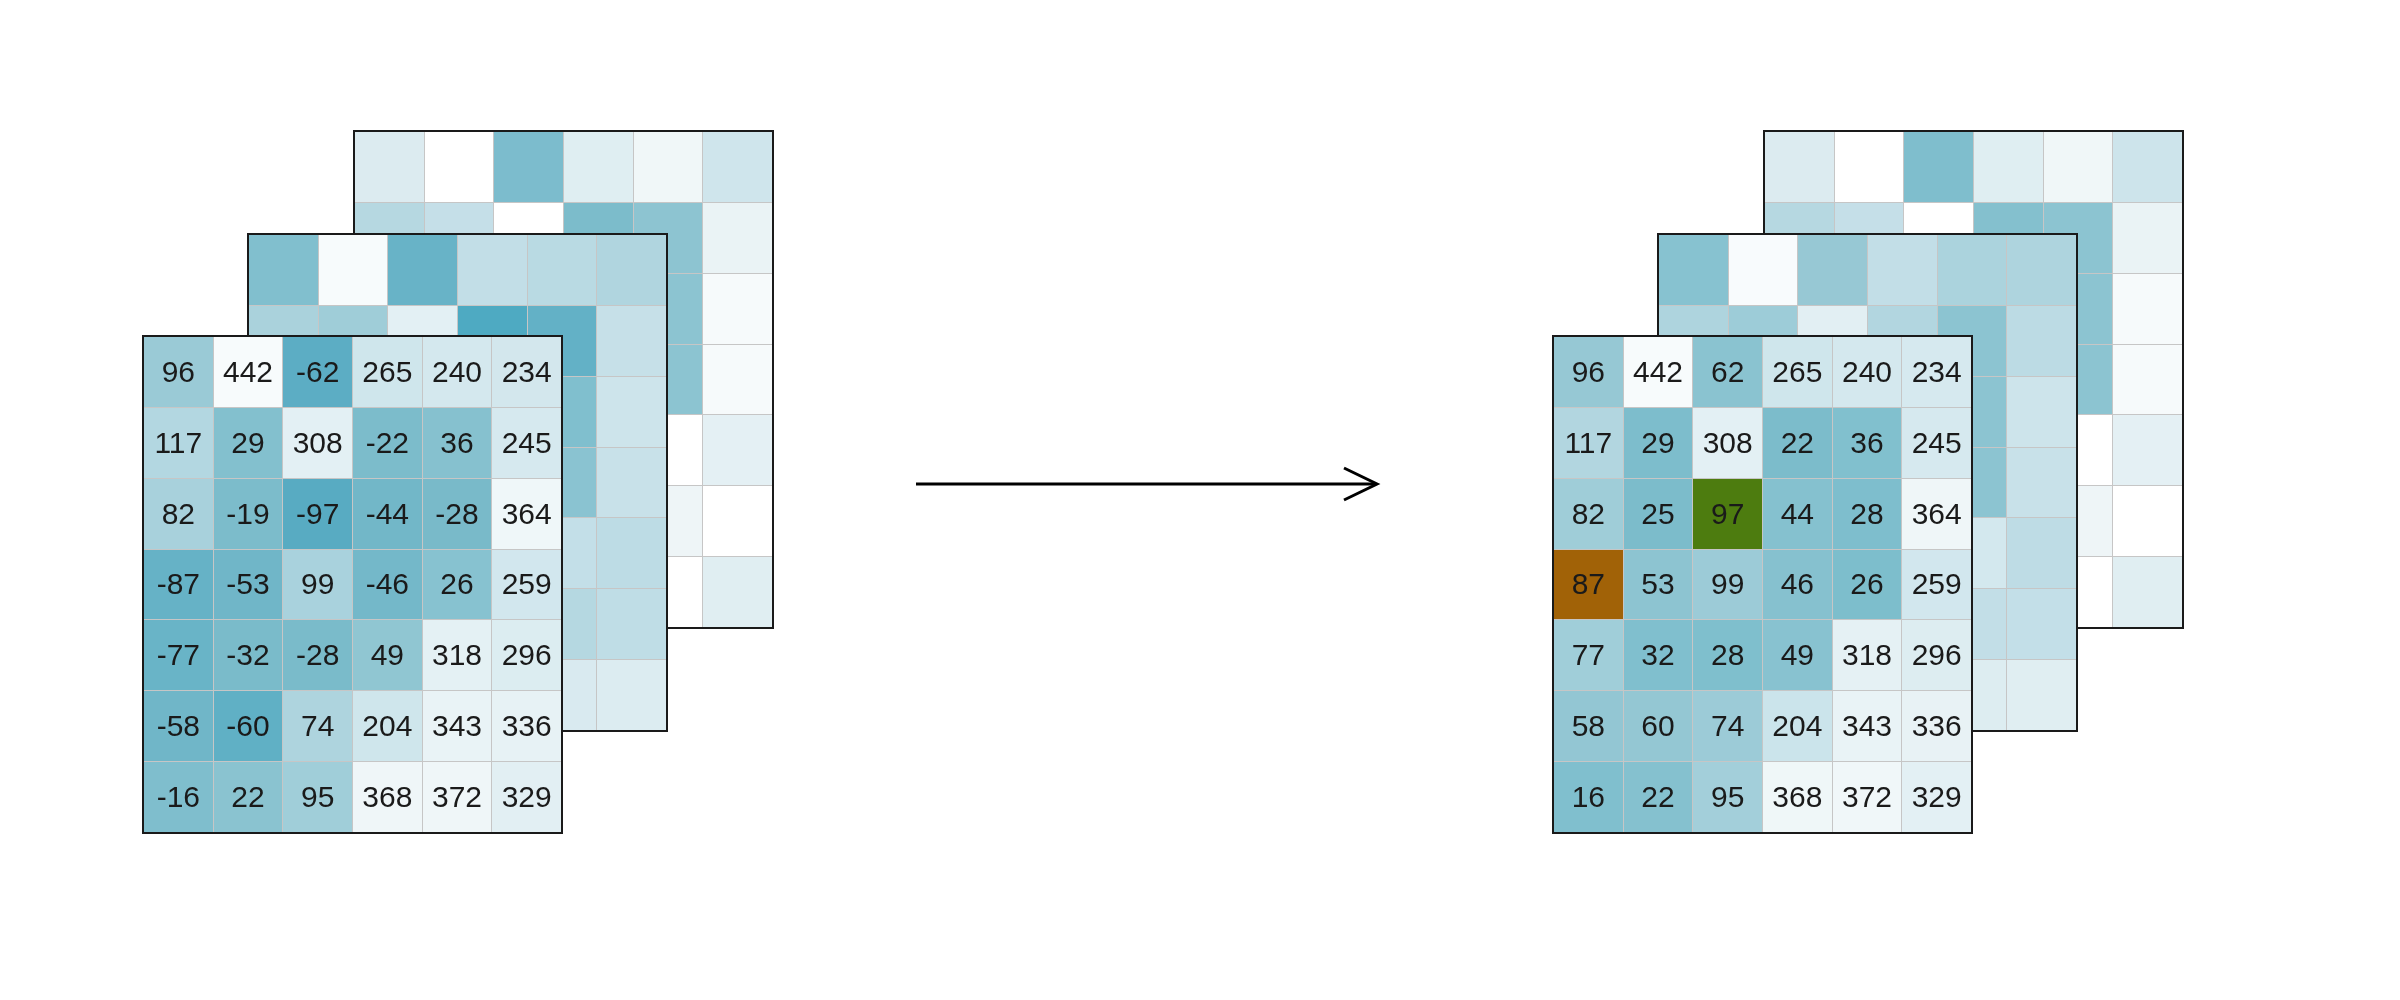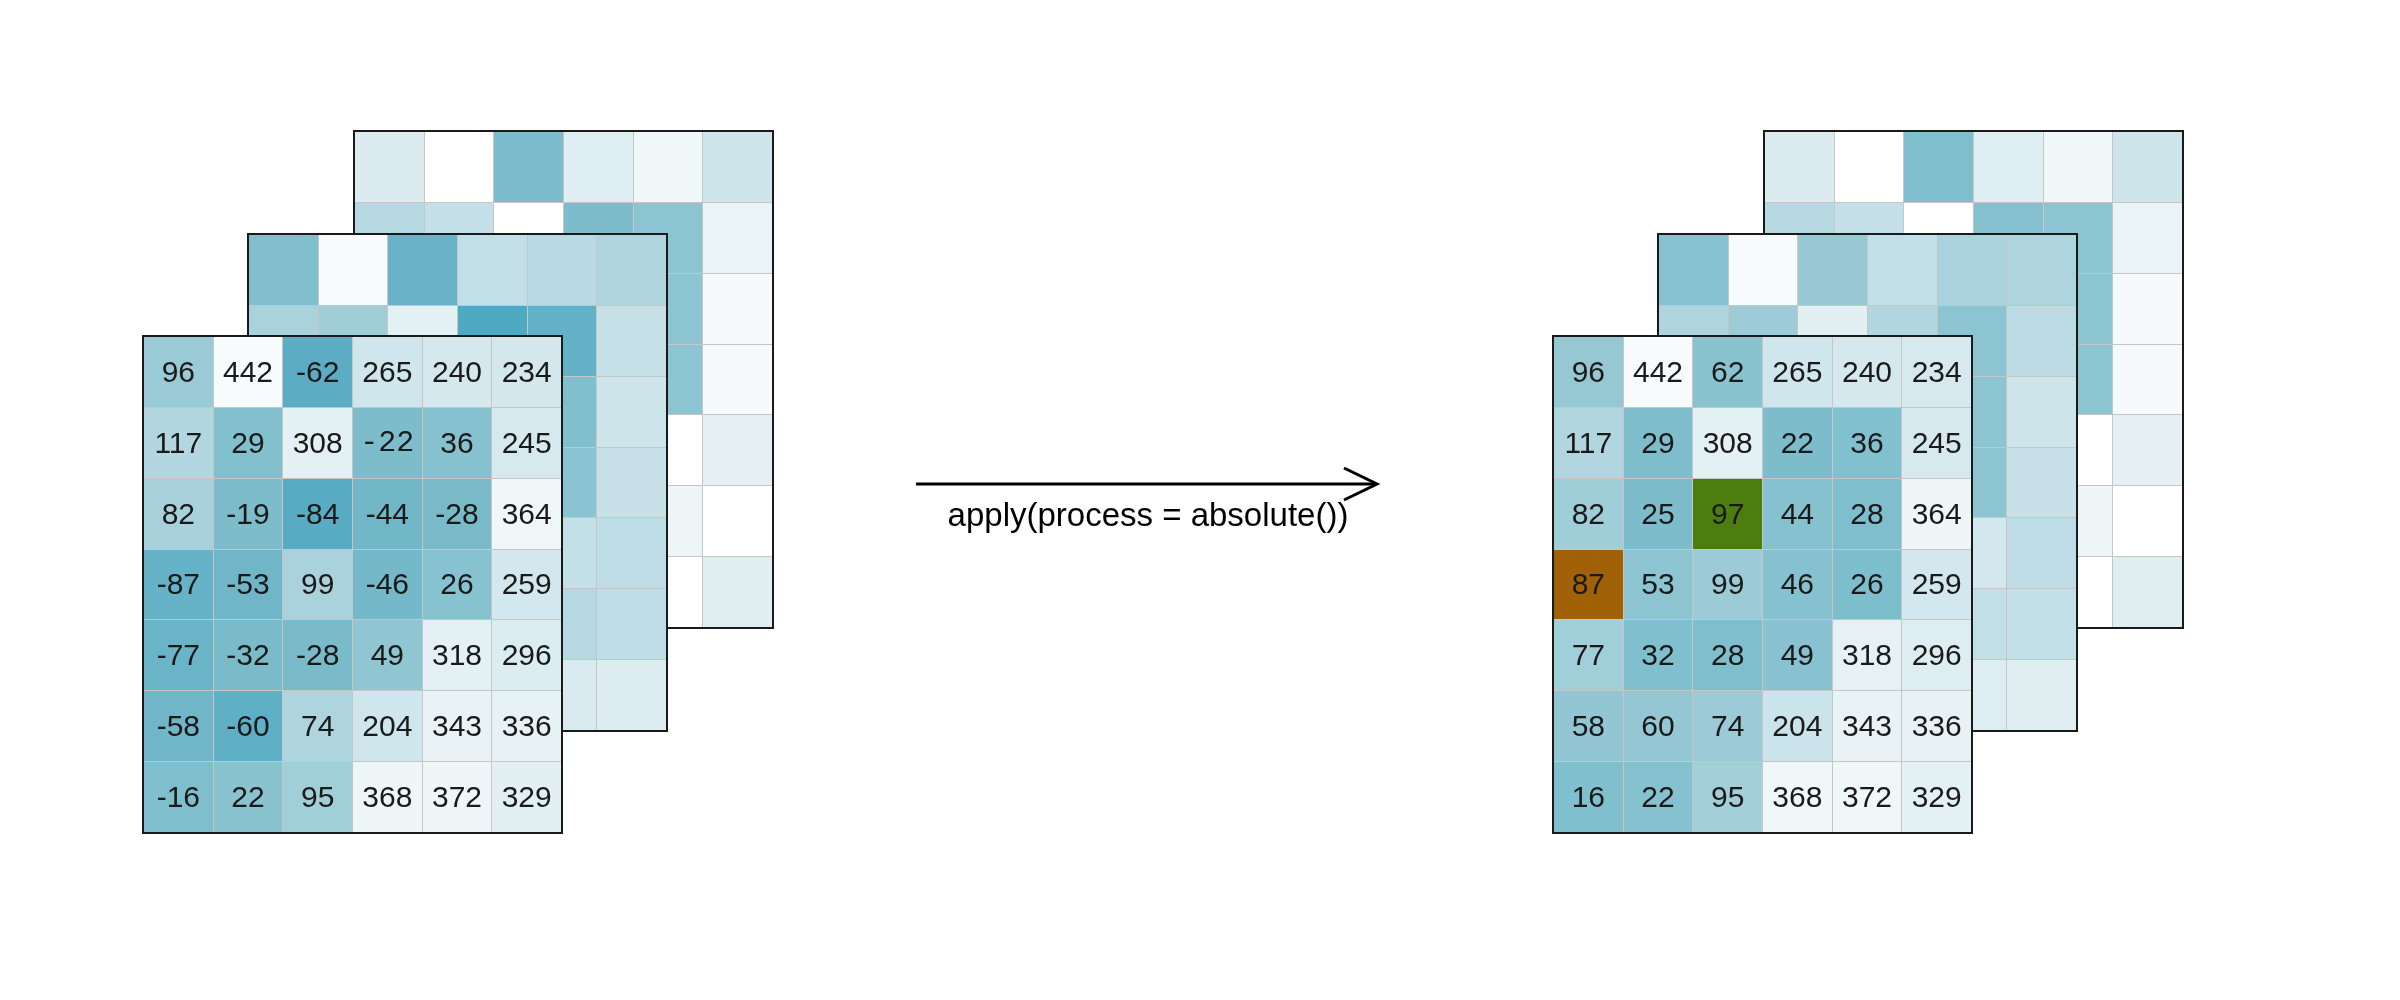--- a/index.html
+++ b/index.html
@@ -155,26 +155,26 @@
   <div id="g-lf" class="grid">
       <div class="cell" style="background: rgb(154, 202, 214);">96</div>
       <div class="cell" style="background: rgb(247, 251, 252);">442</div>
       <div class="cell" style="background: rgb(92, 173, 196);">-62</div>
       <div class="cell" style="background: rgb(207, 230, 236);">265</div>
       <div class="cell" style="background: rgb(212, 232, 238);">240</div>
       <div class="cell" style="background: rgb(211, 231, 237);">234</div>
       <div class="cell" style="background: rgb(179, 215, 225);">117</div>
       <div class="cell" style="background: rgb(131, 192, 206);">29</div>
       <div class="cell" style="background: rgb(227, 240, 244);">308</div>
-      <div class="cell" style="background: rgb(124, 188, 203); font-family: Liberation Mono, monospace;">-22</div>
+      <div class="cell" style="background: rgb(124, 188, 203);">-22</div>
       <div class="cell" style="background: rgb(134, 193, 207);">36</div>
       <div class="cell" style="background: rgb(214, 233, 239);">245</div>
       <div class="cell" style="background: rgb(168, 209, 220);">82</div>
       <div class="cell" style="background: rgb(124, 188, 203);">-19</div>
-      <div class="cell" style="background: rgb(88, 171, 194);">-84</div>
+      <div class="cell" style="background: rgb(88, 171, 194);">-97</div>
       <div class="cell" style="background: rgb(114, 183, 200);">-44</div>
       <div class="cell" style="background: rgb(121, 186, 201);">-28</div>
       <div class="cell" style="background: rgb(239, 247, 249);">364</div>
       <div class="cell" style="background: rgb(102, 178, 198);">-87</div>
       <div class="cell" style="background: rgb(112, 182, 200);">-53</div>
       <div class="cell" style="background: rgb(169, 210, 221);">99</div>
       <div class="cell" style="background: rgb(116, 184, 201);">-46</div>
       <div class="cell" style="background: rgb(135, 194, 208);">26</div>
       <div class="cell" style="background: rgb(210, 231, 238);">259</div>
       <div class="cell" style="background: rgb(105, 180, 199);">-77</div>
@@ -194,21 +194,20 @@
       <div class="cell" style="background: rgb(160, 206, 217);">95</div>
       <div class="cell" style="background: rgb(239, 246, 248);">368</div>
       <div class="cell" style="background: rgb(239, 246, 248);">372</div>
       <div class="cell" style="background: rgb(226, 239, 243);">329</div>
     </div>
 
   <svg class="arrow-svg" viewBox="0 0 472 48" xmlns="http://www.w3.org/2000/svg">
     <line x1="4" y1="24" x2="462" y2="24" stroke="#000000" stroke-width="3"></line>
     <polyline points="432,8 465,24 432,40" fill="none" stroke="#000000" stroke-width="3"></polyline>
   </svg>
-  <div class="process-label">apply(process = absolute())</div>
 
   <div id="g-rb" class="grid">
       <div class="cell" style="background: rgb(220, 235, 240);"></div>
       <div class="cell" style="background: rgb(255, 255, 255);"></div>
       <div class="cell" style="background: rgb(127, 190, 205);"></div>
       <div class="cell" style="background: rgb(223, 238, 242);"></div>
       <div class="cell" style="background: rgb(240, 247, 248);"></div>
       <div class="cell" style="background: rgb(205, 228, 235);"></div>
       <div class="cell" style="background: rgb(182, 216, 225);"></div>
       <div class="cell" style="background: rgb(197, 223, 232);"></div>

